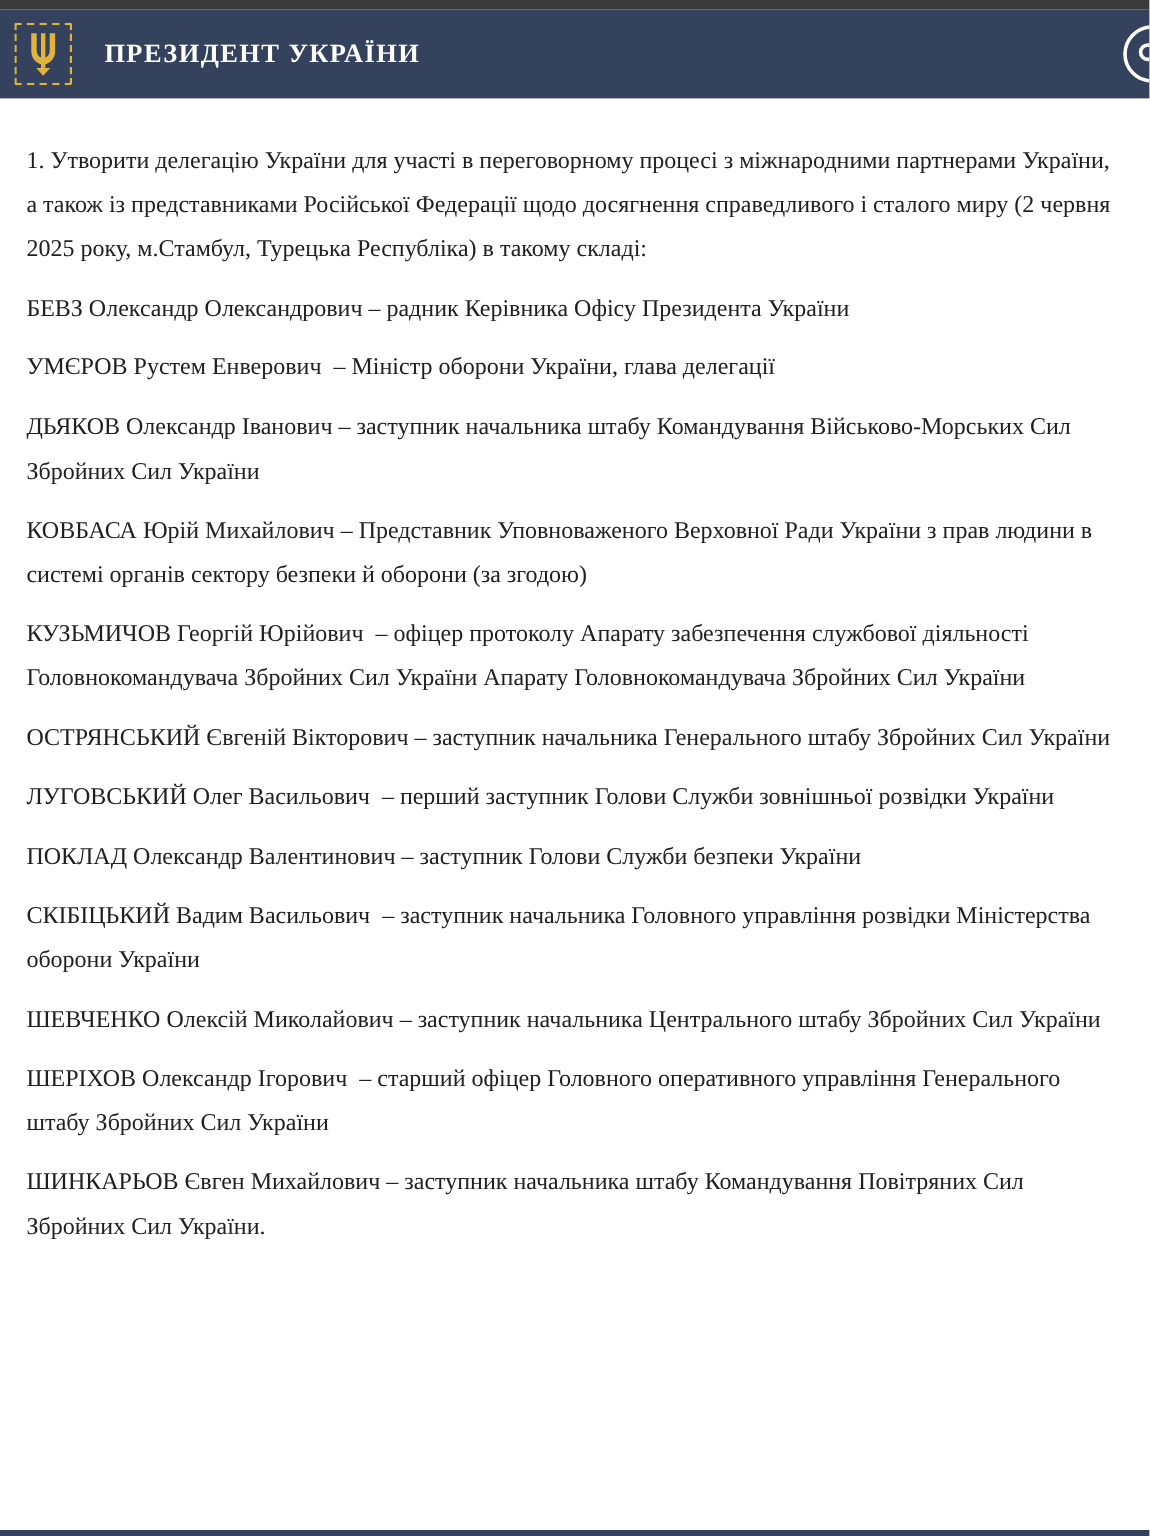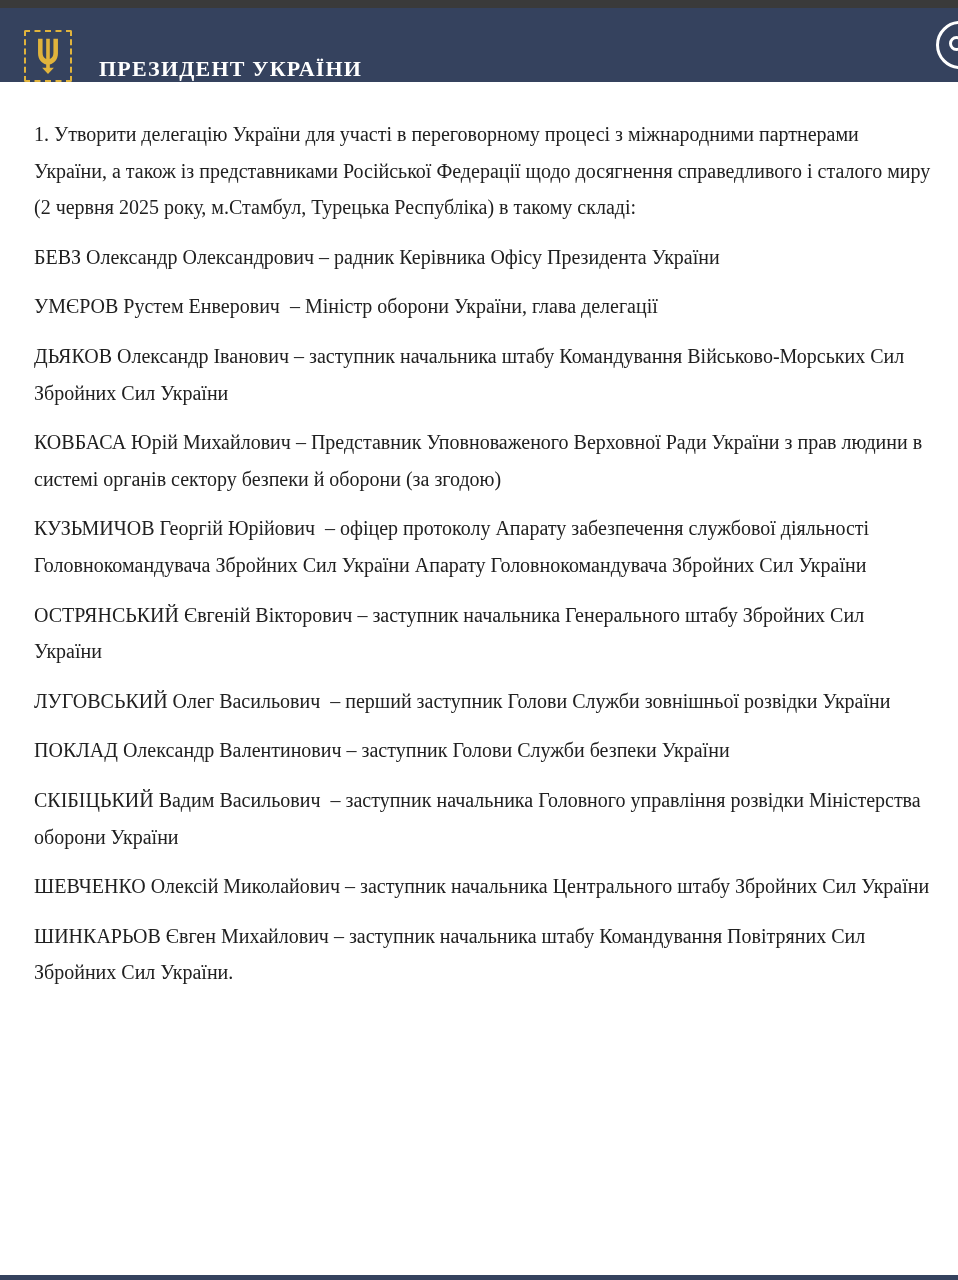--- a/index.html
+++ b/index.html
@@ -16,22 +16,22 @@
     font-family:"Liberation Serif","DejaVu Serif",serif;
     color:var(--body-text);
     position:relative;
   }
   .top-strip{
     height:8px;width:100%;background:var(--top-strip);
   }
   header{
     position:relative;height:74px;width:100%;
     background:var(--bar);
-    display:flex;align-items:flex-end;
-    padding-left:24px;
+    display:flex;align-items:center;
+    padding-left:12px;
     overflow:hidden;
   }
   .emblem{
     width:48px;height:52px;
     border:2px dashed var(--gold);
     border-radius:2px;
     display:flex;align-items:center;justify-content:center;
     flex:0 0 auto;
   }
   .emblem svg{display:block;}
@@ -53,21 +53,21 @@
     cursor:pointer;
     padding:0;
   }
   .search-btn .lens{
     position:absolute;left:10px;top:12px;
     width:15px;height:15px;
     border:3px solid #ffffff;
     border-radius:50%;
   }
   main{
-    padding:34px 22px 0 34px;
+    padding:34px 22px 0 22px;
   }
   main p{
     margin:0 0 13px 0;
     font-size:20px;
     line-height:1.83;
     white-space:pre-wrap;
   }
   .footer-strip{
     position:absolute;left:0;bottom:0;
     width:100%;height:5px;
@@ -99,16 +99,17 @@
   <p>БЕВЗ Олександр Олександрович – радник Керівника Офісу Президента України</p>
   <p>УМЄРОВ Рустем Енверович  – Міністр оборони України, глава делегації</p>
   <p>ДЬЯКОВ Олександр Іванович – заступник начальника штабу Командування Військово-Морських Сил Збройних Сил України</p>
   <p>КОВБАСА Юрій Михайлович – Представник Уповноваженого Верховної Ради України з прав людини в системі органів сектору безпеки й оборони (за згодою)</p>
   <p>КУЗЬМИЧОВ Георгій Юрійович  – офіцер протоколу Апарату забезпечення службової діяльності Головнокомандувача Збройних Сил України Апарату Головнокомандувача Збройних Сил України</p>
   <p>ОСТРЯНСЬКИЙ Євгеній Вікторович – заступник начальника Генерального штабу Збройних Сил України</p>
   <p>ЛУГОВСЬКИЙ Олег Васильович  – перший заступник Голови Служби зовнішньої розвідки України</p>
   <p>ПОКЛАД Олександр Валентинович – заступник Голови Служби безпеки України</p>
   <p>СКІБІЦЬКИЙ Вадим Васильович  – заступник начальника Головного управління розвідки Міністерства оборони України</p>
   <p>ШЕВЧЕНКО Олексій Миколайович – заступник начальника Центрального штабу Збройних Сил України</p>
+  <p>ШЕРІХОВ Олександр Ігорович  – старший офіцер Головного оперативного управління Генерального штабу Збройних Сил України</p>
   <p>ШИНКАРЬОВ Євген Михайлович – заступник начальника штабу Командування Повітряних Сил Збройних Сил України.</p>
 </main>
 
 <div class="footer-strip"></div>
 
 </body></html>

